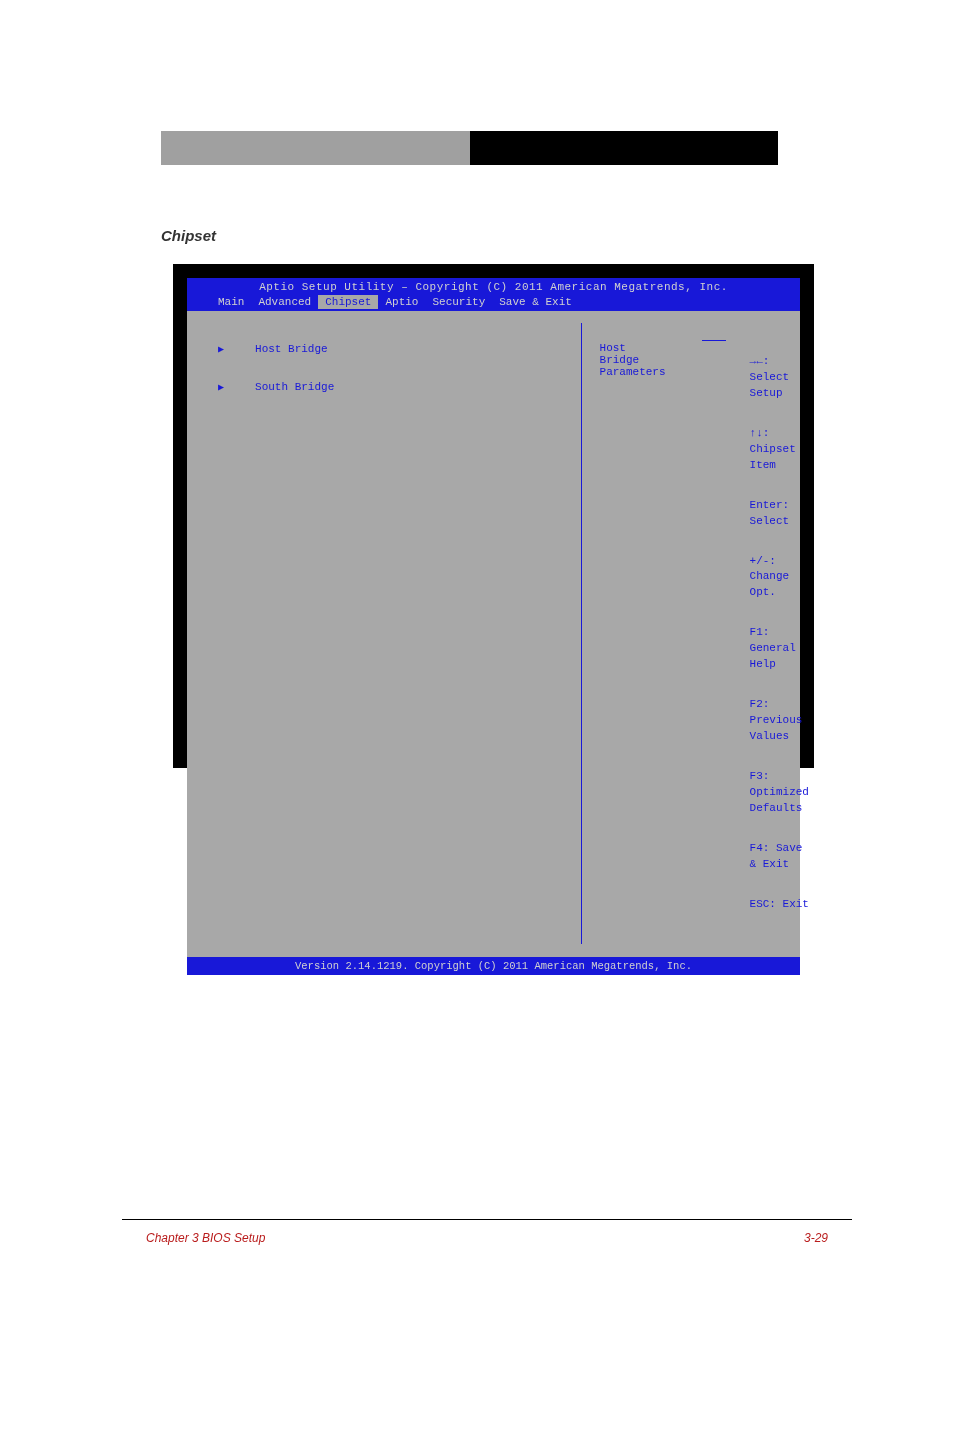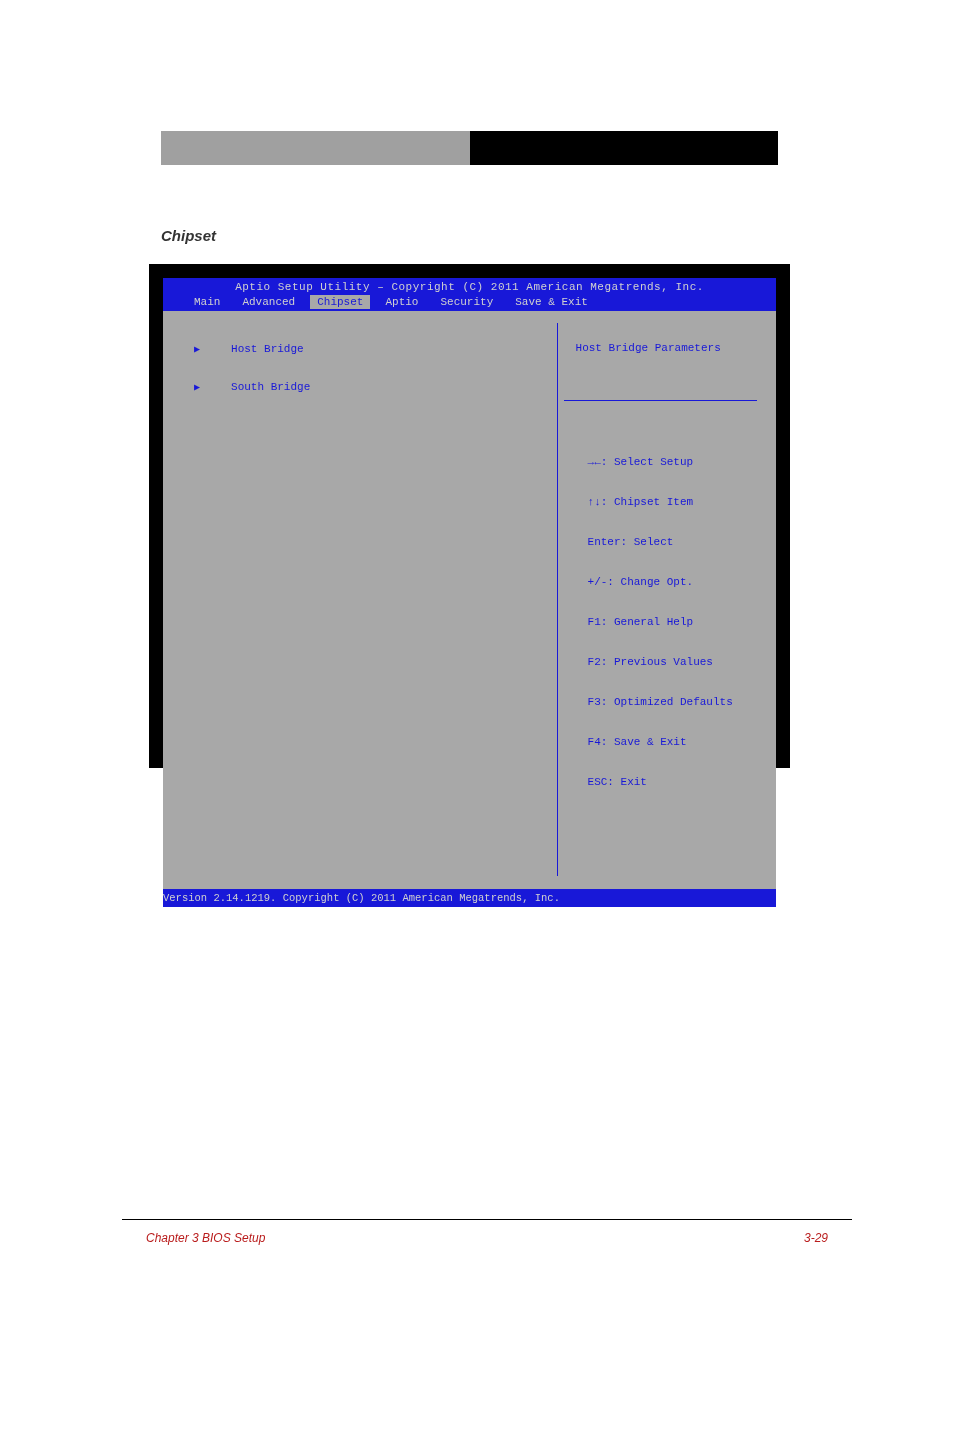--- a/index.html
+++ b/index.html
@@ -39,41 +39,42 @@
       font-weight: bold;
       font-style: italic;
       color: #333;
     }
     .bios-screen {
       margin-top: 8px;
       width: 100%;
       height: 504px;
       background: #000;
       padding: 2px;
+      margin-left: 24px;
     }
     .bios-inner {
       width: 100%;
       height: 100%;
       display: flex;
       flex-direction: column;
     }
     .bios-title {
       background: #1818d8;
       color: #d0d0d0;
       text-align: center;
       font-family: 'Courier New', monospace;
       font-size: 11px;
       padding: 3px 0 0 0;
       letter-spacing: 0.5px;
     }
     .bios-tabs {
       background: #1818d8;
       display: flex;
       padding: 2px 24px 2px 24px;
-      gap: 8px;
+      gap: 0;
     }
     .bios-tab {
       font-family: 'Courier New', monospace;
       font-size: 11px;
       color: #d0d0d0;
       padding: 1px 7px;
       white-space: nowrap;
     }
     .bios-tab.selected {
       background: #a8a8a8;
@@ -88,21 +89,21 @@
     }
     .bios-left {
       width: 65%;
       border-right: 1px solid #1818d8;
       padding: 7px 6px;
     }
     .bios-right {
       width: 35%;
       padding: 7px 6px;
       display: flex;
-      flex-direction: column;
+      flex-direction: row;
     }
     .menu-item {
       display: flex;
       align-items: center;
       gap: 7px;
       font-family: 'Courier New', monospace;
       font-size: 11px;
       color: #1818d8;
       padding: 1px 0;
     }
@@ -124,20 +125,21 @@
     }
     .help-list {
       font-family: 'Courier New', monospace;
       font-size: 11px;
       color: #1818d8;
       line-height: 1.45;
     }
     .bios-footer {
       background: #1818d8;
       color: #d0d0d0;
+      text-align: center;
       font-family: 'Courier New', monospace;
       font-size: 10.5px;
       padding: 3px 0;
     }
     .page-footer-line {
       position: absolute;
       bottom: 200px;
       left: 110px;
       width: 730px;
       border-top: 1px solid #000;

